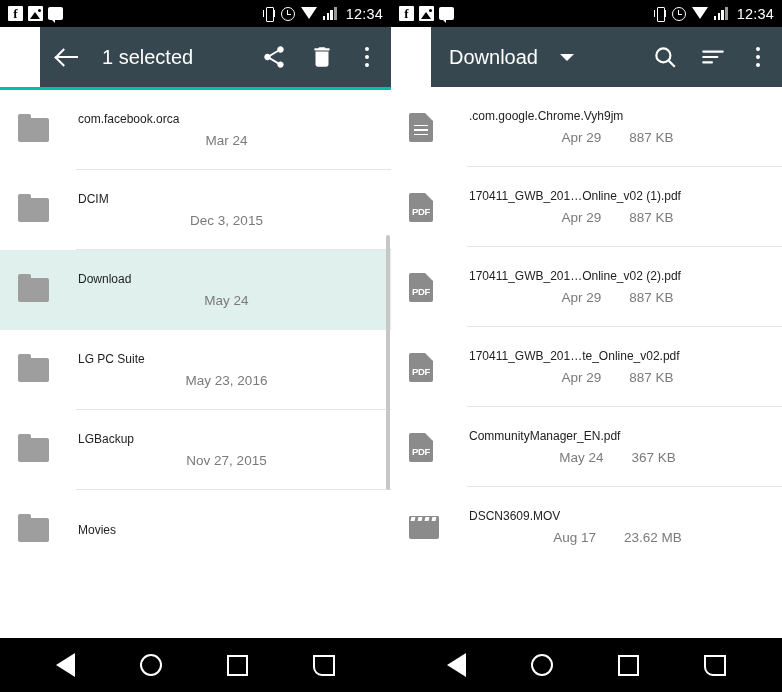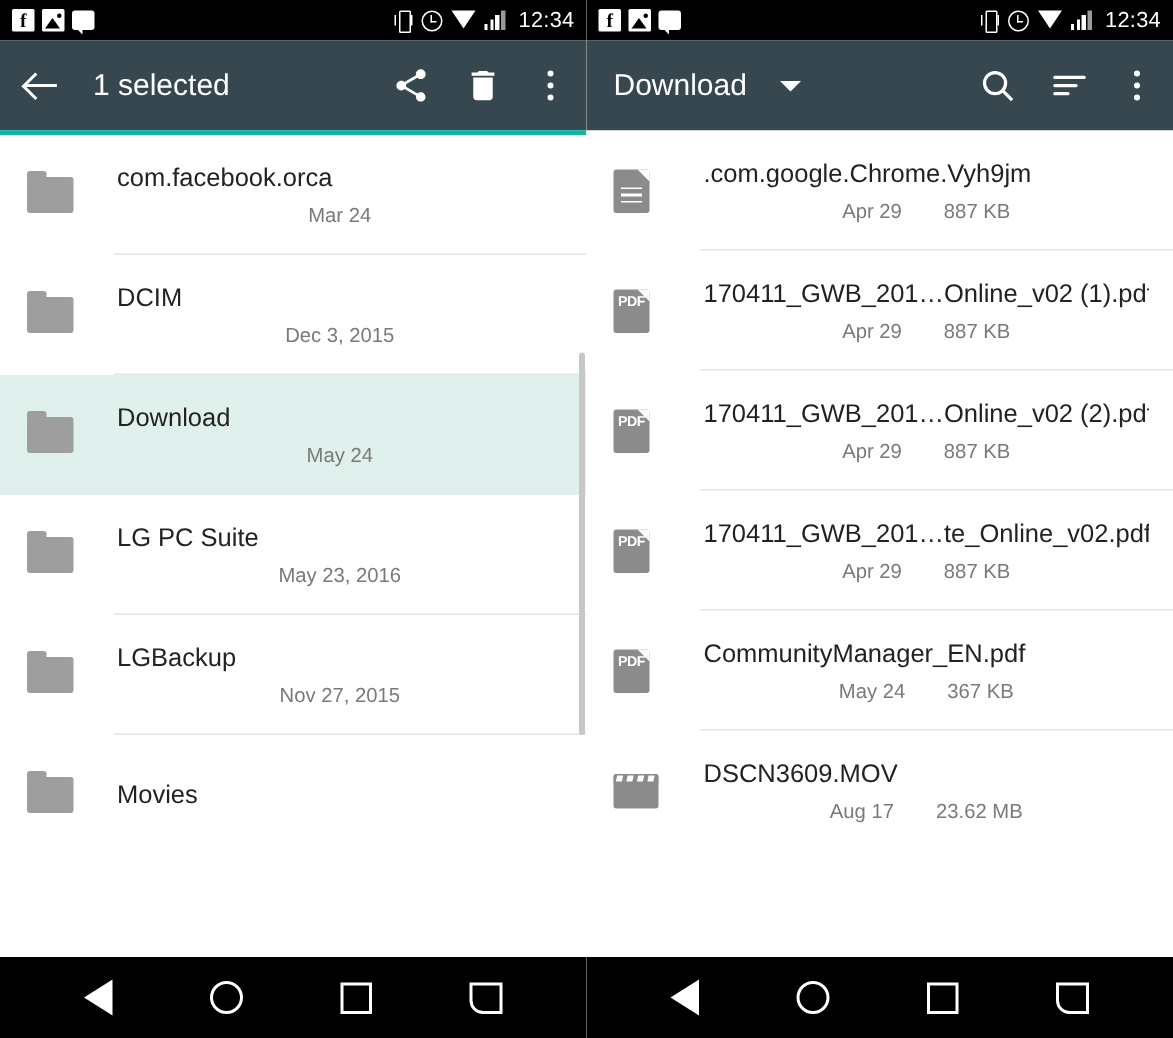--- a/index.html
+++ b/index.html
@@ -182,20 +182,21 @@
 
   
   .actionbar {
     height: 60px;
     display: flex;
     align-items: center;
     padding: 0 14px;
     box-sizing: border-box;
     color: #ffffff;
     flex: 0 0 auto;
+    margin-left: 40px;
   }
   .actionbar.dark { background: #37474f; }
   .actionbar.teal-accent { background: #37474f; }
   .ab-title {
     font-size: 20px;
     margin-left: 22px;
     font-weight: normal;
     white-space: nowrap;
   }
   .ab-title.download {
@@ -347,21 +348,21 @@
     content: "";
     position: absolute;
     right: 0; top: 0;
     width: 0; height: 0;
     border-left: 8px solid transparent;
     border-top: 8px solid #ffffff;
   }
   .pdf-icon span {
     position: absolute;
     left: 0; right: 0;
-    bottom: 15px;
+    bottom: 5px;
     font-size: 9.5px;
     letter-spacing: -0.3px;
   }
   .movie-icon {
     width: 30px; height: 23px;
     background: #8b8b8b;
     border-radius: 2px;
     position: relative;
     overflow: hidden;
   }
@@ -377,21 +378,21 @@
     width: 4px; height: 4px;
     background: #ffffff;
     transform: skewX(-12deg);
   }
   .row-text {
     flex: 1 1 auto;
     padding-left: 16px;
     min-width: 0;
   }
   .row-title {
-    font-size: 17px;
+    font-size: 12px;
     color: #222222;
     white-space: nowrap;
     overflow: hidden;
     text-overflow: clip;
   }
   .row-sub {
     margin-top: 7px;
     font-size: 13.5px;
     color: #7a7a7a;
     display: flex;

